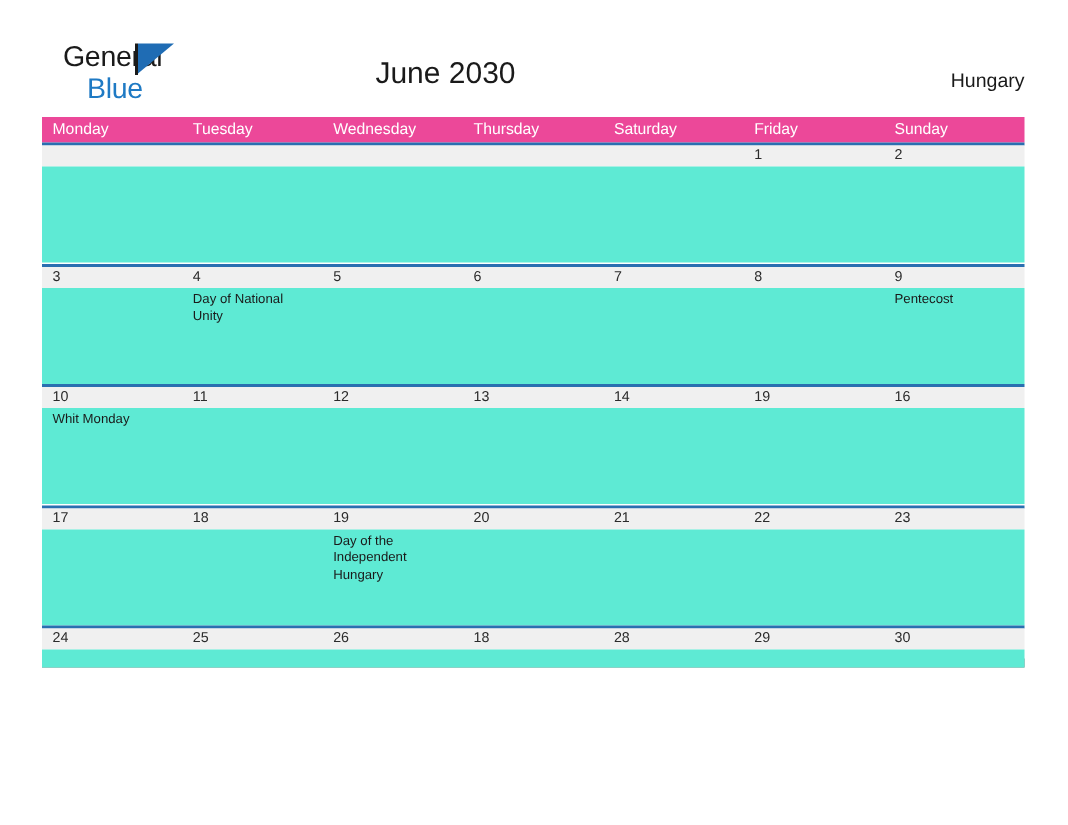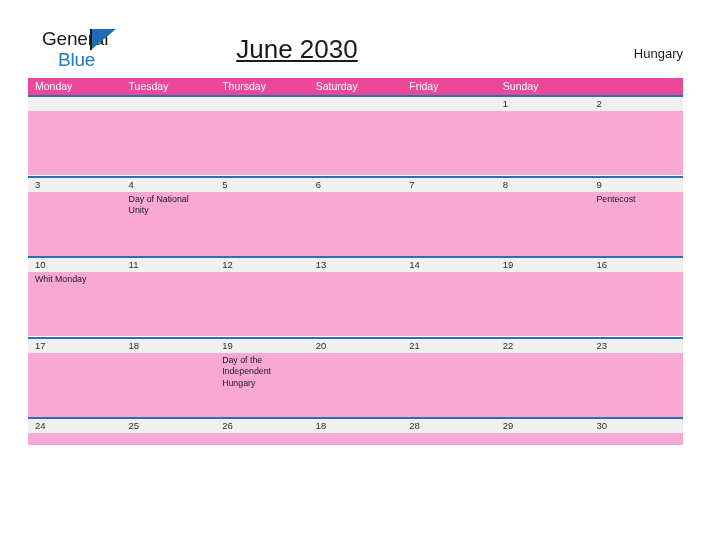--- a/index.html
+++ b/index.html
@@ -76,27 +76,26 @@
     line-height: 22px;
     font-family: "Liberation Sans", sans-serif;
   }
 
   .title {
     position: absolute;
     left: 0;
     top: 33px;
     width: 594px;
     text-align: center;
-    font-size: 26px;
+    font-size: 20px;
     color: #1a1a1a;
     font-family: "Liberation Sans", sans-serif;
     font-weight: normal;
     margin: 0;
     line-height: 32px;
-    text-decoration: underline;
   }
 
   .country {
     position: absolute;
     right: 29px;
     top: 46px;
     font-size: 13px;
     color: #1a1a1a;
     font-family: "Liberation Sans", sans-serif;
   }
@@ -155,21 +154,21 @@
     font-size: 9.5px;
     line-height: 14px;
     color: #2b2b2b;
     font-family: "Liberation Sans", sans-serif;
   }
 
   .event-band {
     display: flex;
     width: 655px;
     height: 64px;
-    background: #f9a8d4;
+    background: #5eead4;
   }
   .event-cell {
     width: 93.571px;
     box-sizing: border-box;
     padding: 2px 8px 0 7px;
     font-size: 8.8px;
     line-height: 11.5px;
     color: #1a1a1a;
     font-family: "Liberation Sans", sans-serif;
     word-wrap: break-word;
@@ -196,20 +195,21 @@
 
     <div class="country">Hungary</div>
 
   </div>
 
   <div class="calendar">
 
     <div class="weekday-row">
       <div class="weekday-cell">Monday</div>
       <div class="weekday-cell">Tuesday</div>
+      <div class="weekday-cell">Wednesday</div>
       <div class="weekday-cell">Thursday</div>
       <div class="weekday-cell">Saturday</div>
       <div class="weekday-cell">Friday</div>
       <div class="weekday-cell">Sunday</div>
     </div>
 
     <div class="week-row">
       <div class="daynum-band">
         <div class="daynum-cell"></div>
         <div class="daynum-cell"></div>

